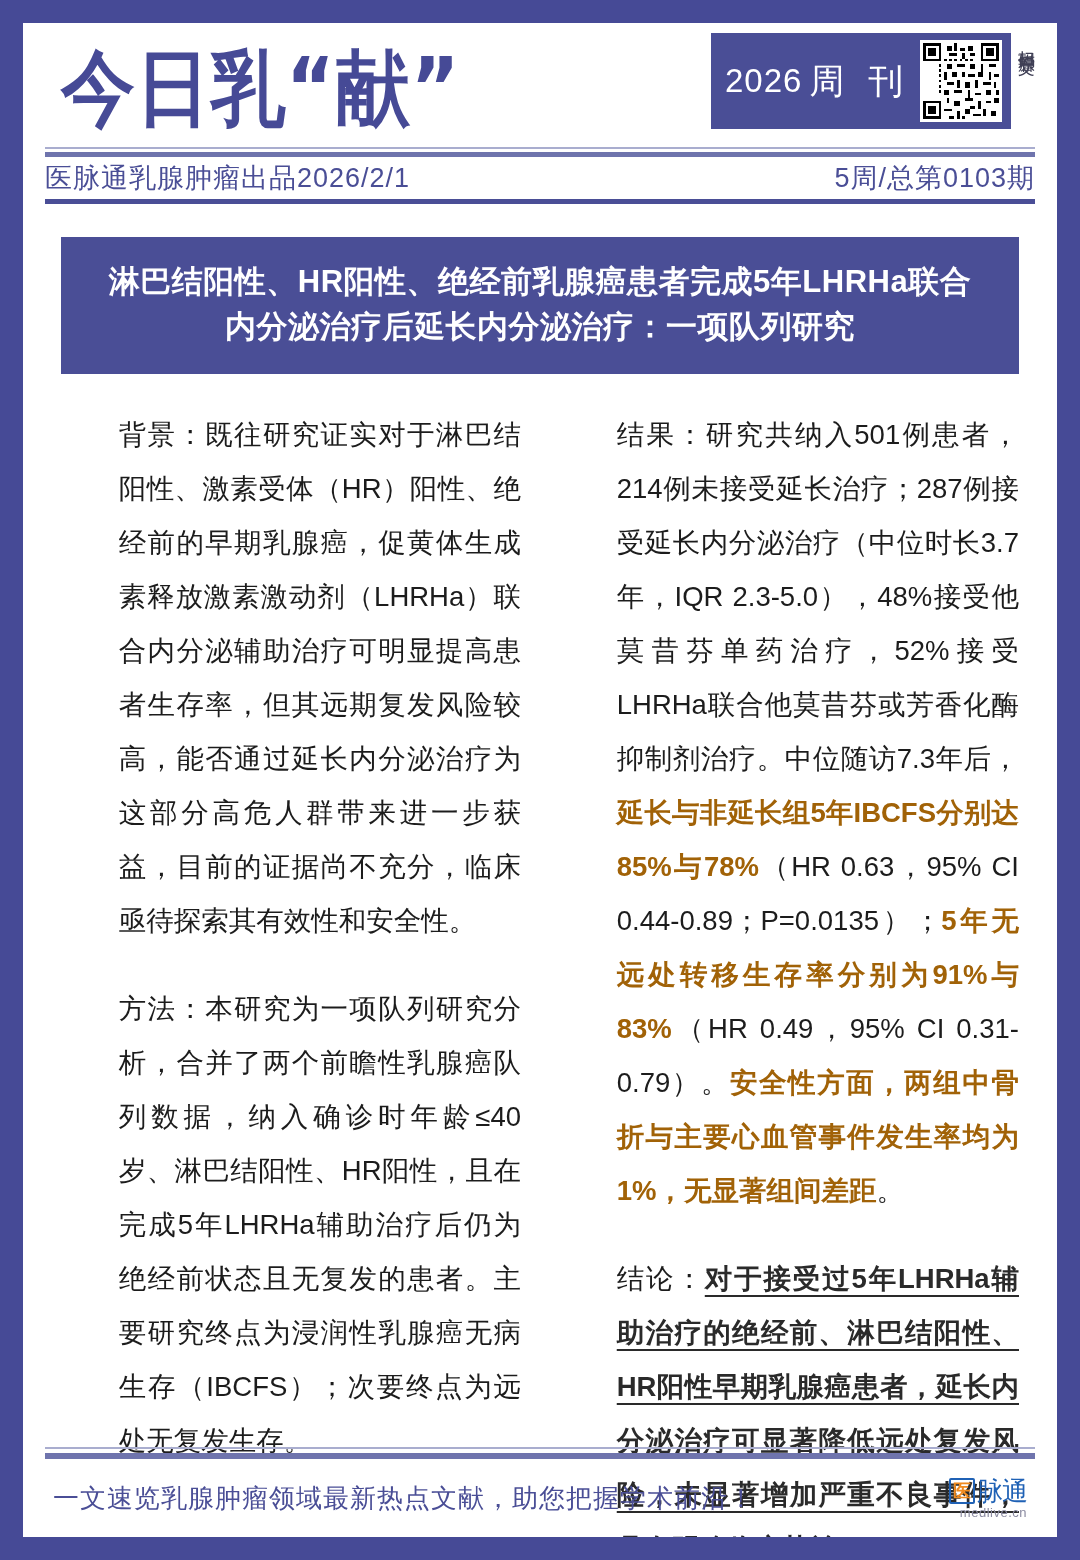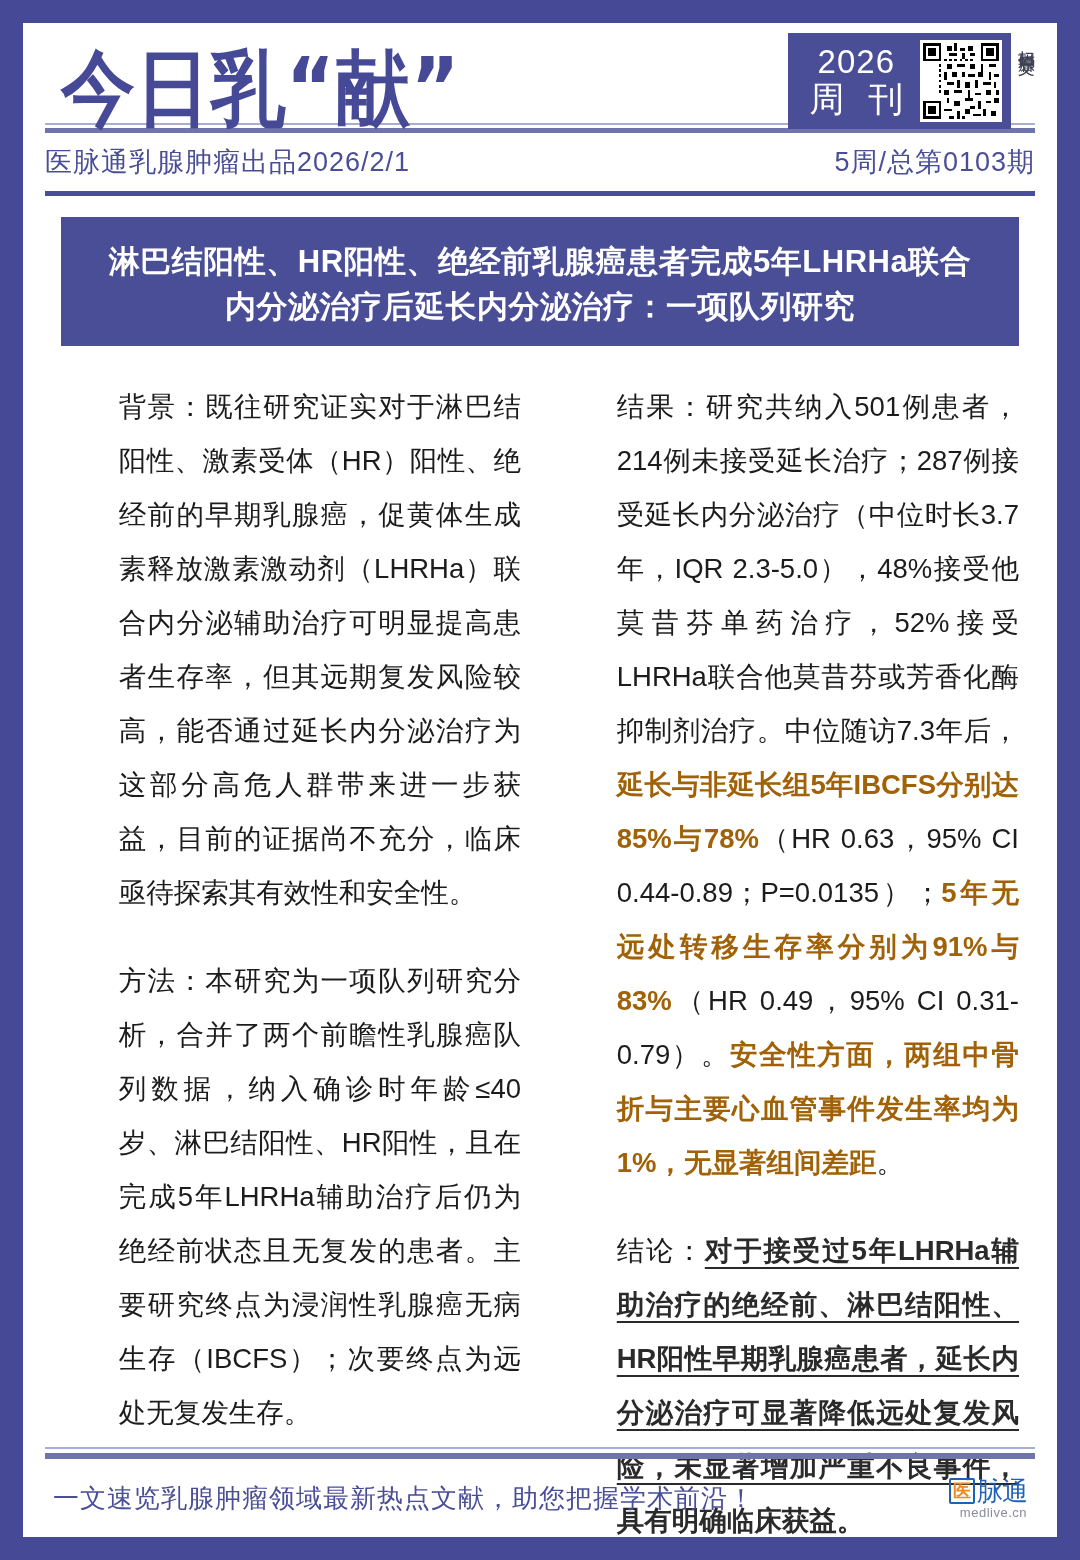--- a/index.html
+++ b/index.html
@@ -30,21 +30,21 @@
     width: 1034px;
     height: 1514px;
     background: #ffffff;
     box-sizing: border-box;
     overflow: hidden;
   }
 
   
   .masthead {
     position: relative;
-    height: 100px;
+    height: 124px;
     padding: 0 22px;
   }
   .brand-title {
     position: absolute;
     left: 38px;
     top: 12px;
     font-size: 74px;
     line-height: 94px;
     font-weight: bold;
     color: #464a96;
@@ -68,21 +68,21 @@
     background: #4a4e96;
     display: flex;
     align-items: center;
     padding: 7px 9px 7px 14px;
     gap: 10px;
     height: 96px;
     box-sizing: border-box;
   }
   .badge-years {
     display: flex;
-    flex-direction: column;
+    flex-direction: row;
     justify-content: center;
     align-items: center;
     color: #ffffff;
     line-height: 1.08;
     text-align: center;
   }
   .badge-year {
     font-size: 33px;
     letter-spacing: 1px;
   }
@@ -125,36 +125,36 @@
     height: 5px;
     background: #4a4e96;
     margin: 0 22px;
   }
 
   
   .meta-row {
     display: flex;
     align-items: center;
     margin: 0 22px;
-    height: 58px;
+    height: 42px;
     color: #4a4e96;
     font-size: 27px;
     letter-spacing: 1px;
   }
   .meta-source { flex: 0 0 auto; }
   .meta-date   { flex: 1 1 auto; text-align: left; padding-right: 30px; }
   .meta-issue  { flex: 0 0 auto; }
 
   
   .title-banner {
-    margin: 21px 38px 0 38px;
+    margin: 33px 38px 0 38px;
     background: #4a4e96;
     color: #ffffff;
     text-align: center;
-    padding: 22px 26px 16px 26px;
+    padding: 22px 26px 24px 26px;
     font-size: 31px;
     font-weight: bold;
     line-height: 1.46;
     letter-spacing: 0.5px;
   }
 
   
   .columns {
     display: flex;
     margin: 34px 38px 0 38px;

